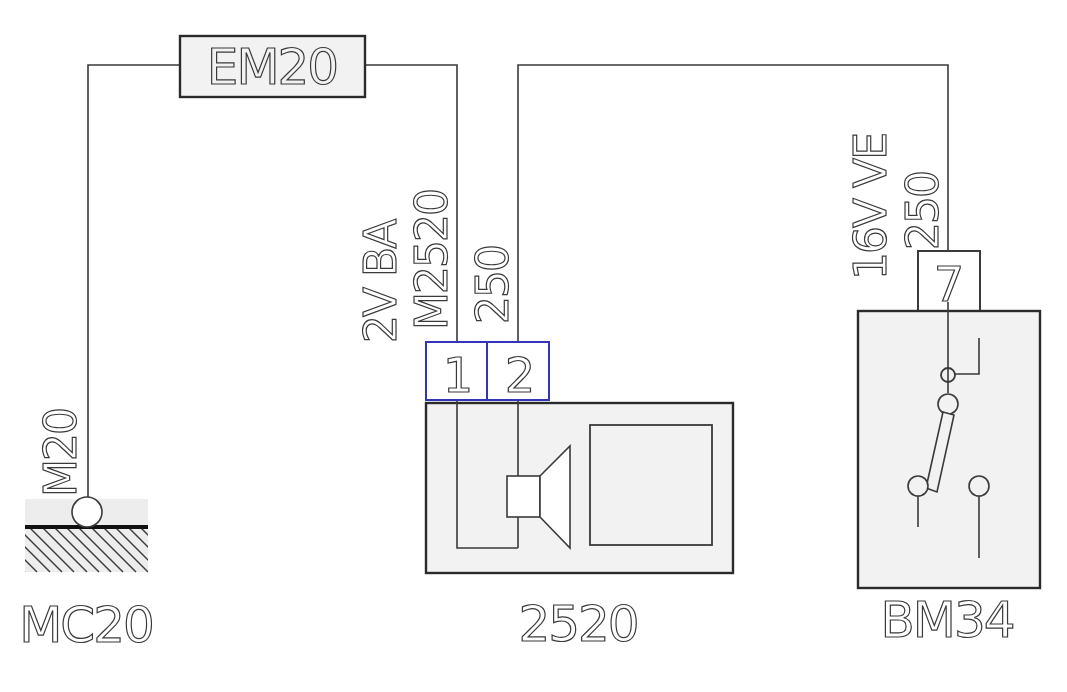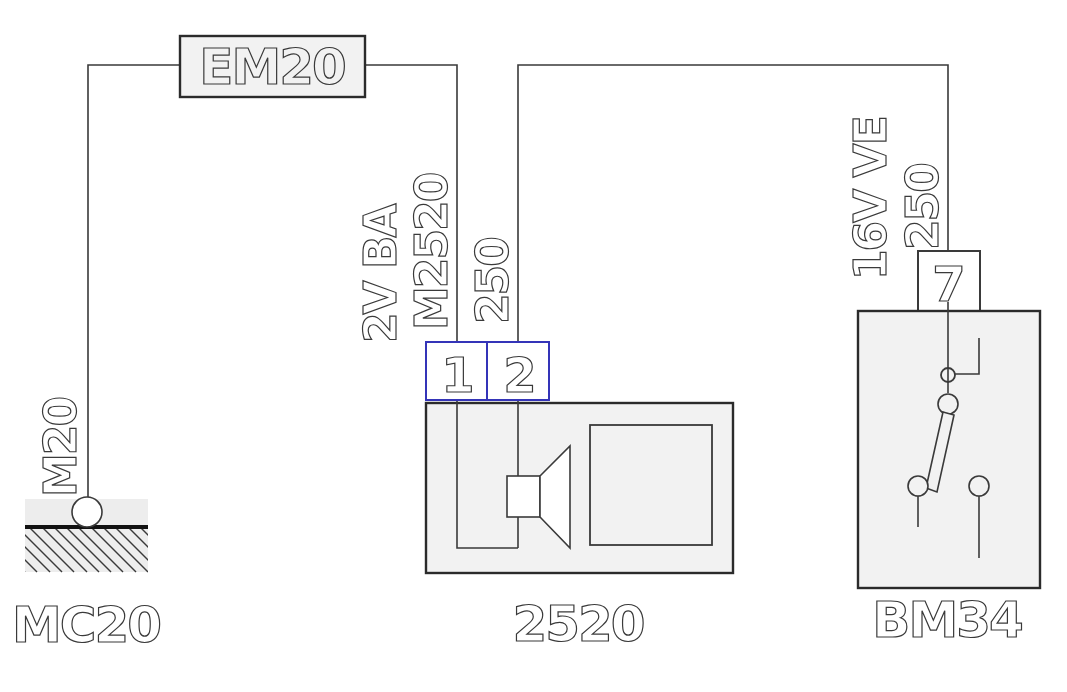--- a/index.html
+++ b/index.html
@@ -1,16 +1,16 @@
 <!DOCTYPE html>
 <html style="--line: #3a3a3a; --connector-border: #3434b8; --component-fill: #f2f2f2; --background: #ffffff;"><head>
 <meta charset="utf-8">
 <style>
   html, body { margin:0; padding:0; background:#ffffff; }
-  .stage { width:1067px; height:692px; position:relative; background:var(--background,#fff); overflow:hidden;font-weight:bold; }
+  .stage { width:1067px; height:692px; position:relative; background:var(--background,#fff); overflow:hidden; }
   svg { display:block; width:1067px; height:692px; }
   .wire  { fill:none; stroke:var(--line,#3a3a3a); stroke-width:1.6; }
   .box   { fill:var(--component-fill,#f2f2f2); stroke:#2b2b2b; stroke-width:2.4; }
   .conn  { fill:#ffffff; stroke:var(--connector-border,#3434b8); stroke-width:2; }
   .conn7 { fill:#ffffff; stroke:var(--line,#3a3a3a); stroke-width:2; }
   .part  { fill:#ffffff; stroke:var(--line,#3a3a3a); stroke-width:1.6; }
   .partfill { fill:var(--component-fill,#f2f2f2); stroke:var(--line,#3a3a3a); stroke-width:1.6; }
   .hollow { fill:none; stroke:var(--line,#3a3a3a); stroke-width:1.8; }
   .hatchline { stroke:var(--line,#3a3a3a); stroke-width:1.4; }
   .gndband { fill:#ededed; }

